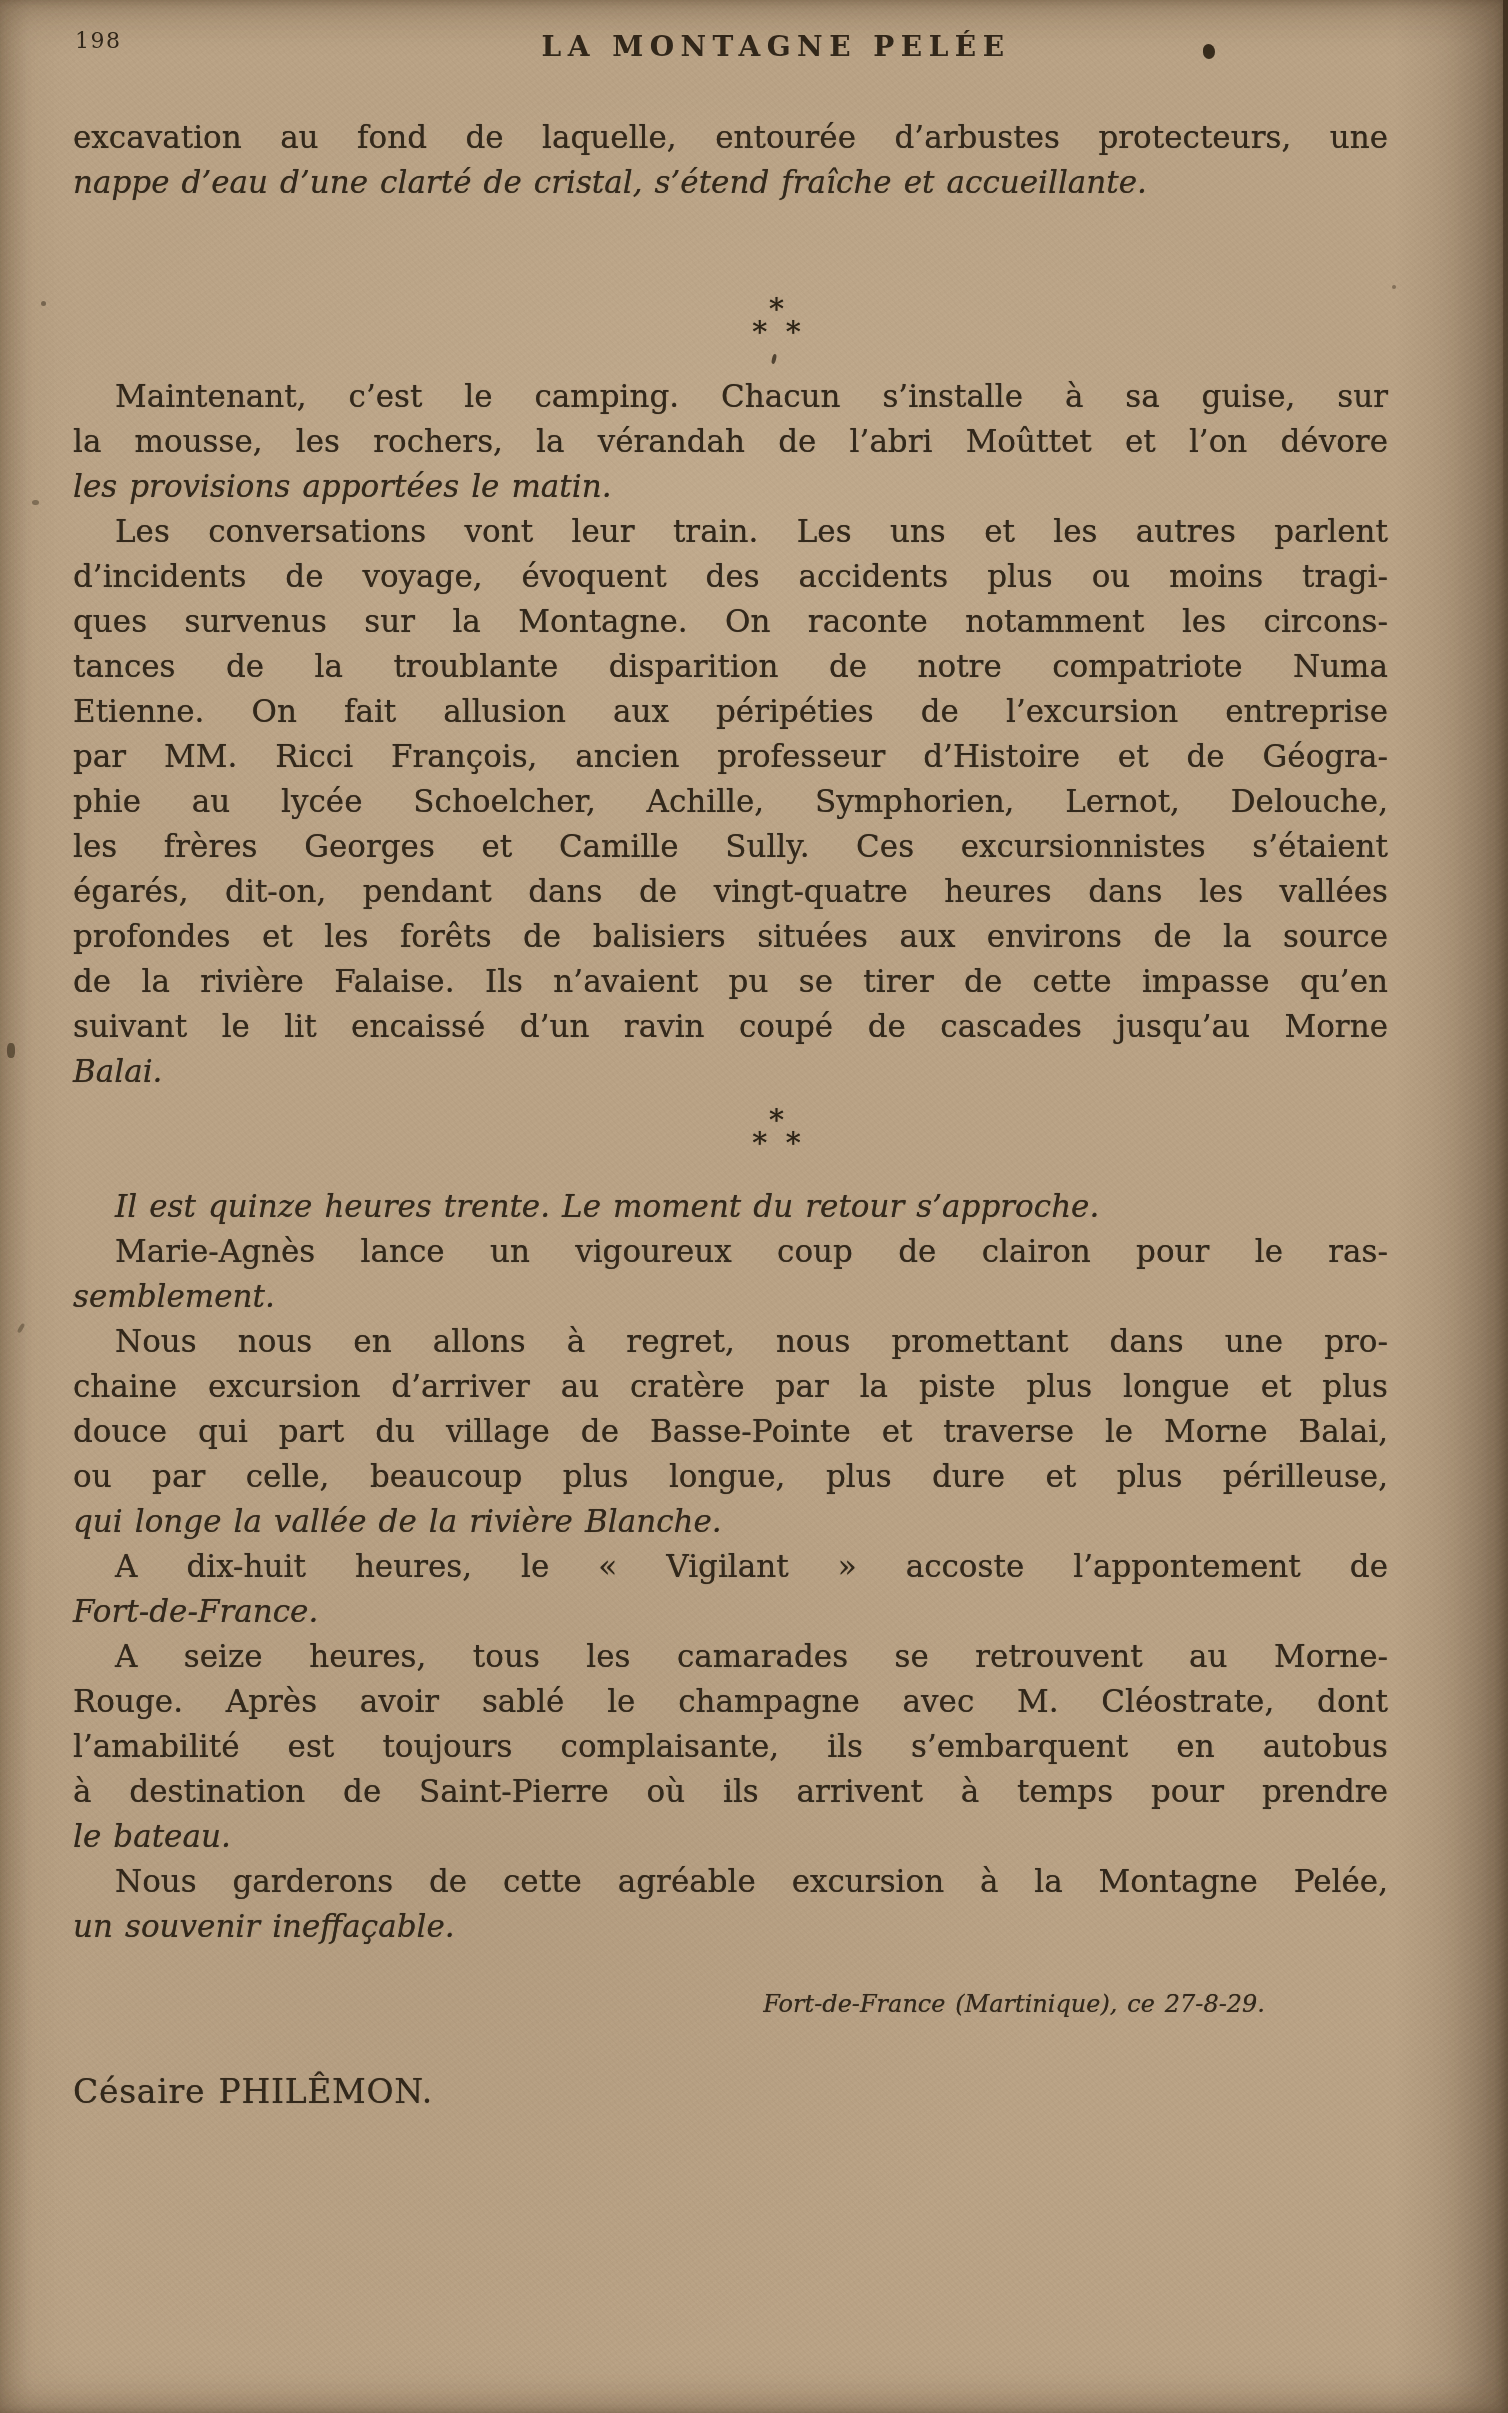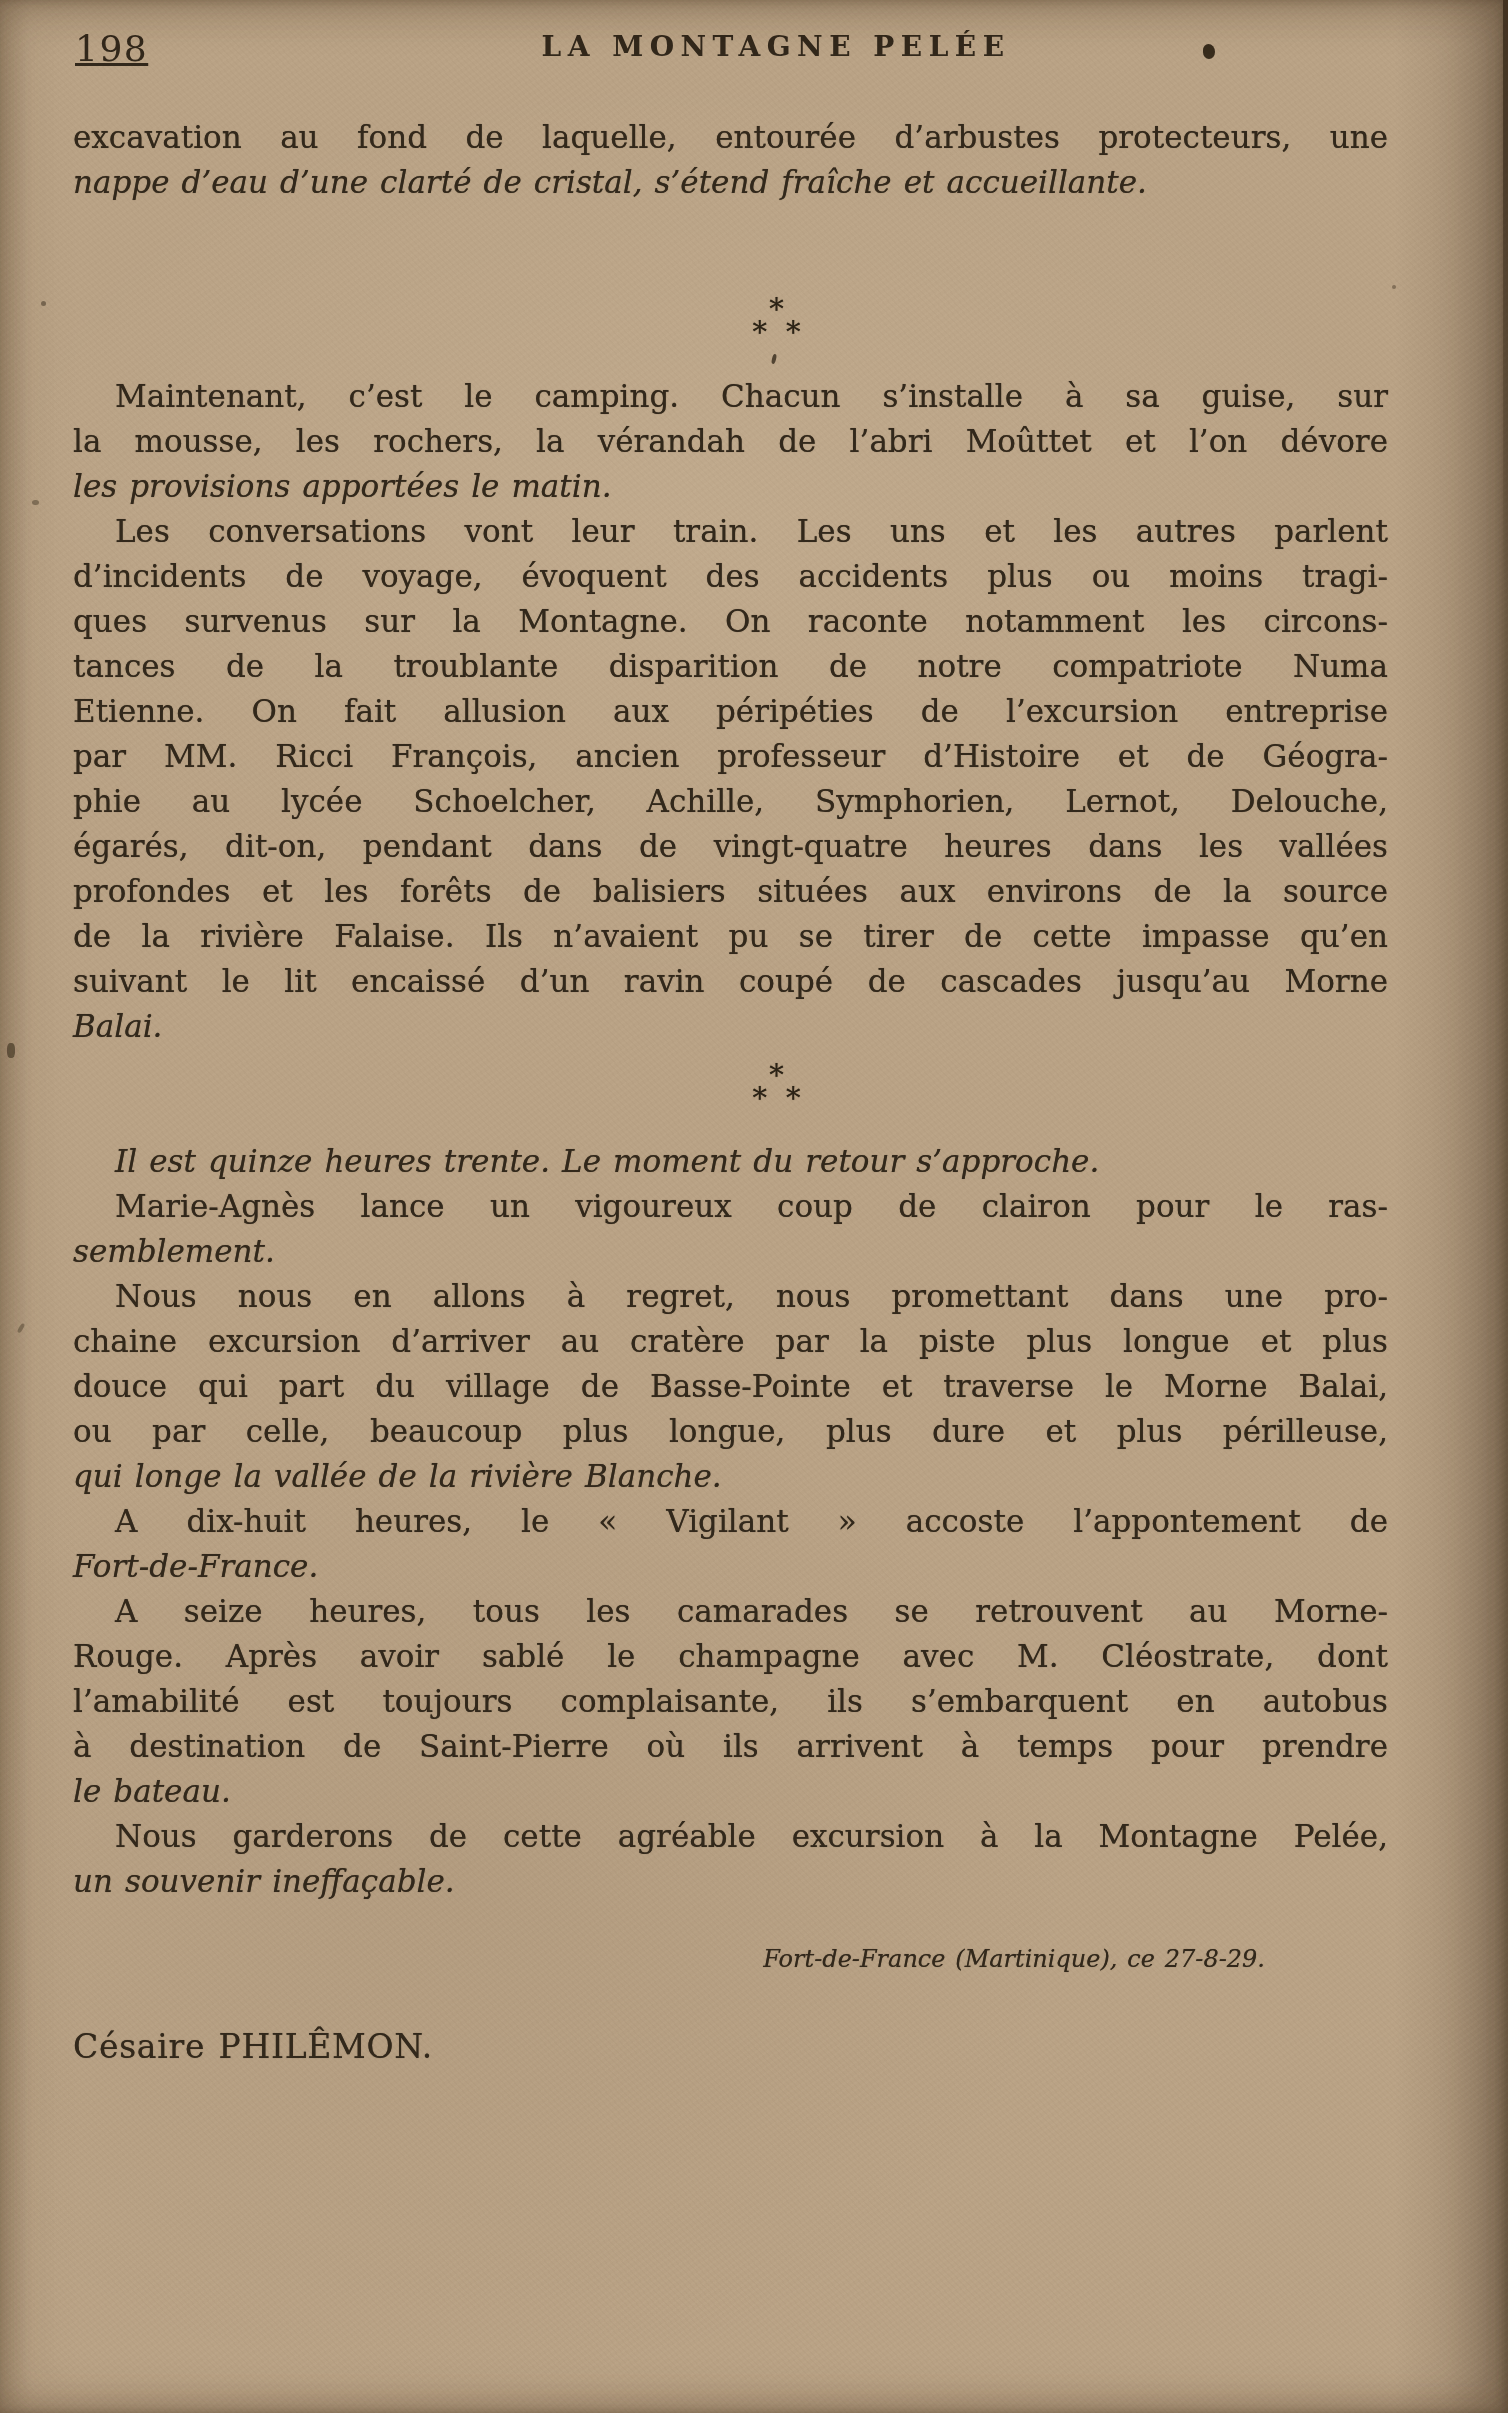--- a/index.html
+++ b/index.html
@@ -29,21 +29,21 @@
   }
   .edge-sliver{
     position:absolute;right:0;top:0;width:6.5px;height:596px;pointer-events:none;
     background:linear-gradient(rgba(40,28,16,.75), rgba(40,28,16,.25) 70%, rgba(40,28,16,0));
   }
 
   
   .header{position:relative;height:51px;margin-top:26px;}
   .page-number{
     position:absolute;left:75px;top:1.5px;
-    font-size:36px;letter-spacing:1.5px;text-decoration:underline;
+    font-size:22px;letter-spacing:1.5px;
   }
   .running-title{
     position:absolute;left:0;right:0;top:4.4px;
     text-align:center;
     padding-left:43px;            
     font-size:28px;font-weight:700;letter-spacing:6.5px;
   }
 
   
   .text-block{
@@ -118,20 +118,21 @@
         <div class="line last">les provisions apportées le matin.</div>
       </div>
       <div class="para">
         <div class="line indent">Les conversations vont leur train. Les uns et les autres parlent</div>
         <div class="line">d’incidents de voyage, évoquent des accidents plus ou moins tragi-</div>
         <div class="line">ques survenus sur la Montagne. On raconte notamment les circons-</div>
         <div class="line">tances de la troublante disparition de notre compatriote Numa</div>
         <div class="line">Etienne. On fait allusion aux péripéties de l’excursion entreprise</div>
         <div class="line">par MM. Ricci François, ancien professeur d’Histoire et de Géogra-</div>
         <div class="line">phie au lycée Schoelcher, Achille, Symphorien, Lernot, Delouche,</div>
+        <div class="line">les frères Georges et Camille Sully. Ces excursionnistes s’étaient</div>
         <div class="line">égarés, dit-on, pendant dans de vingt-quatre heures dans les vallées</div>
         <div class="line">profondes et les forêts de balisiers situées aux environs de la source</div>
         <div class="line">de la rivière Falaise. Ils n’avaient pu se tirer de cette impasse qu’en</div>
         <div class="line">suivant le lit encaissé d’un ravin coupé de cascades jusqu’au Morne</div>
         <div class="line last">Balai.</div>
       </div>
       <div class="divider d2">
         <span class="ast-top">*</span>
         <span class="ast-bottom"><span>*</span><span>*</span></span>
       </div>

